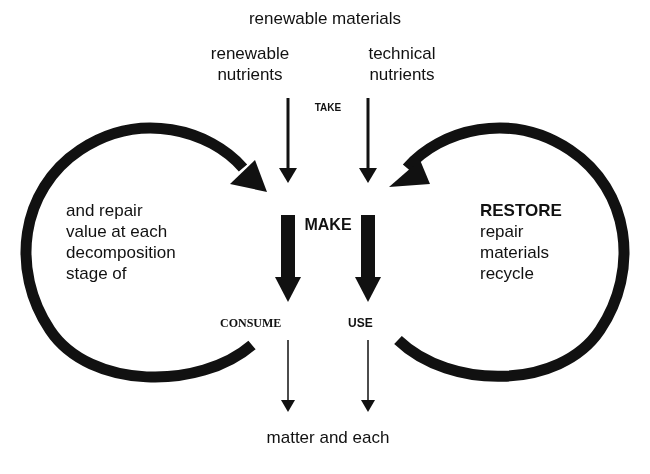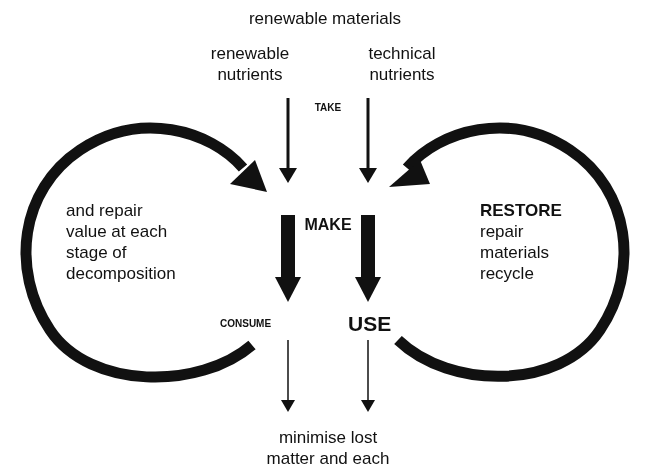--- a/index.html
+++ b/index.html
@@ -49,33 +49,32 @@
   <div>renewable</div>
   <div>nutrients</div>
 </div>
 <div class="t c" style="left:342px; top:43px; width:120px;">
   <div>technical</div>
   <div>nutrients</div>
 </div>
 
 <div class="t c b" style="left:298px; top:97px; width:60px; font-size:10px;">TAKE</div>
 <div class="t c b" style="left:296px; top:190px; width:64px; font-size:16px;margin-top:24px;">MAKE</div>
-<div class="t r b" style="left:220px; top:313px; width:110px; font-size:10px;">CONSUME</div>
-<div class="t l b" style="left:348px; top:313px; width:60px; font-size:21px;">USE</div>
+<div class="t r b" style="left:220px; top:313px; width:110px; font-size:12px;font-family:Liberation Serif, serif;">CONSUME</div>
+<div class="t l b" style="left:348px; top:313px; width:60px; font-size:12px;">USE</div>
 
 <div class="t l" style="left:66px; top:200px;">
   <div>and repair</div>
   <div>value at each</div>
+  <div>decomposition</div>
   <div>stage of</div>
-  <div>decomposition</div>
 </div>
 
 <div class="t r" style="left:480px; top:200px; width:106px;">
   <div class="b">RESTORE</div>
   <div>repair</div>
   <div>materials</div>
   <div>recycle</div>
 </div>
 
 <div class="t c" style="left:228px; top:427px; width:200px;">
-  <div>minimise lost</div>
   <div>matter and each</div>
 </div>
 
 </body></html>

